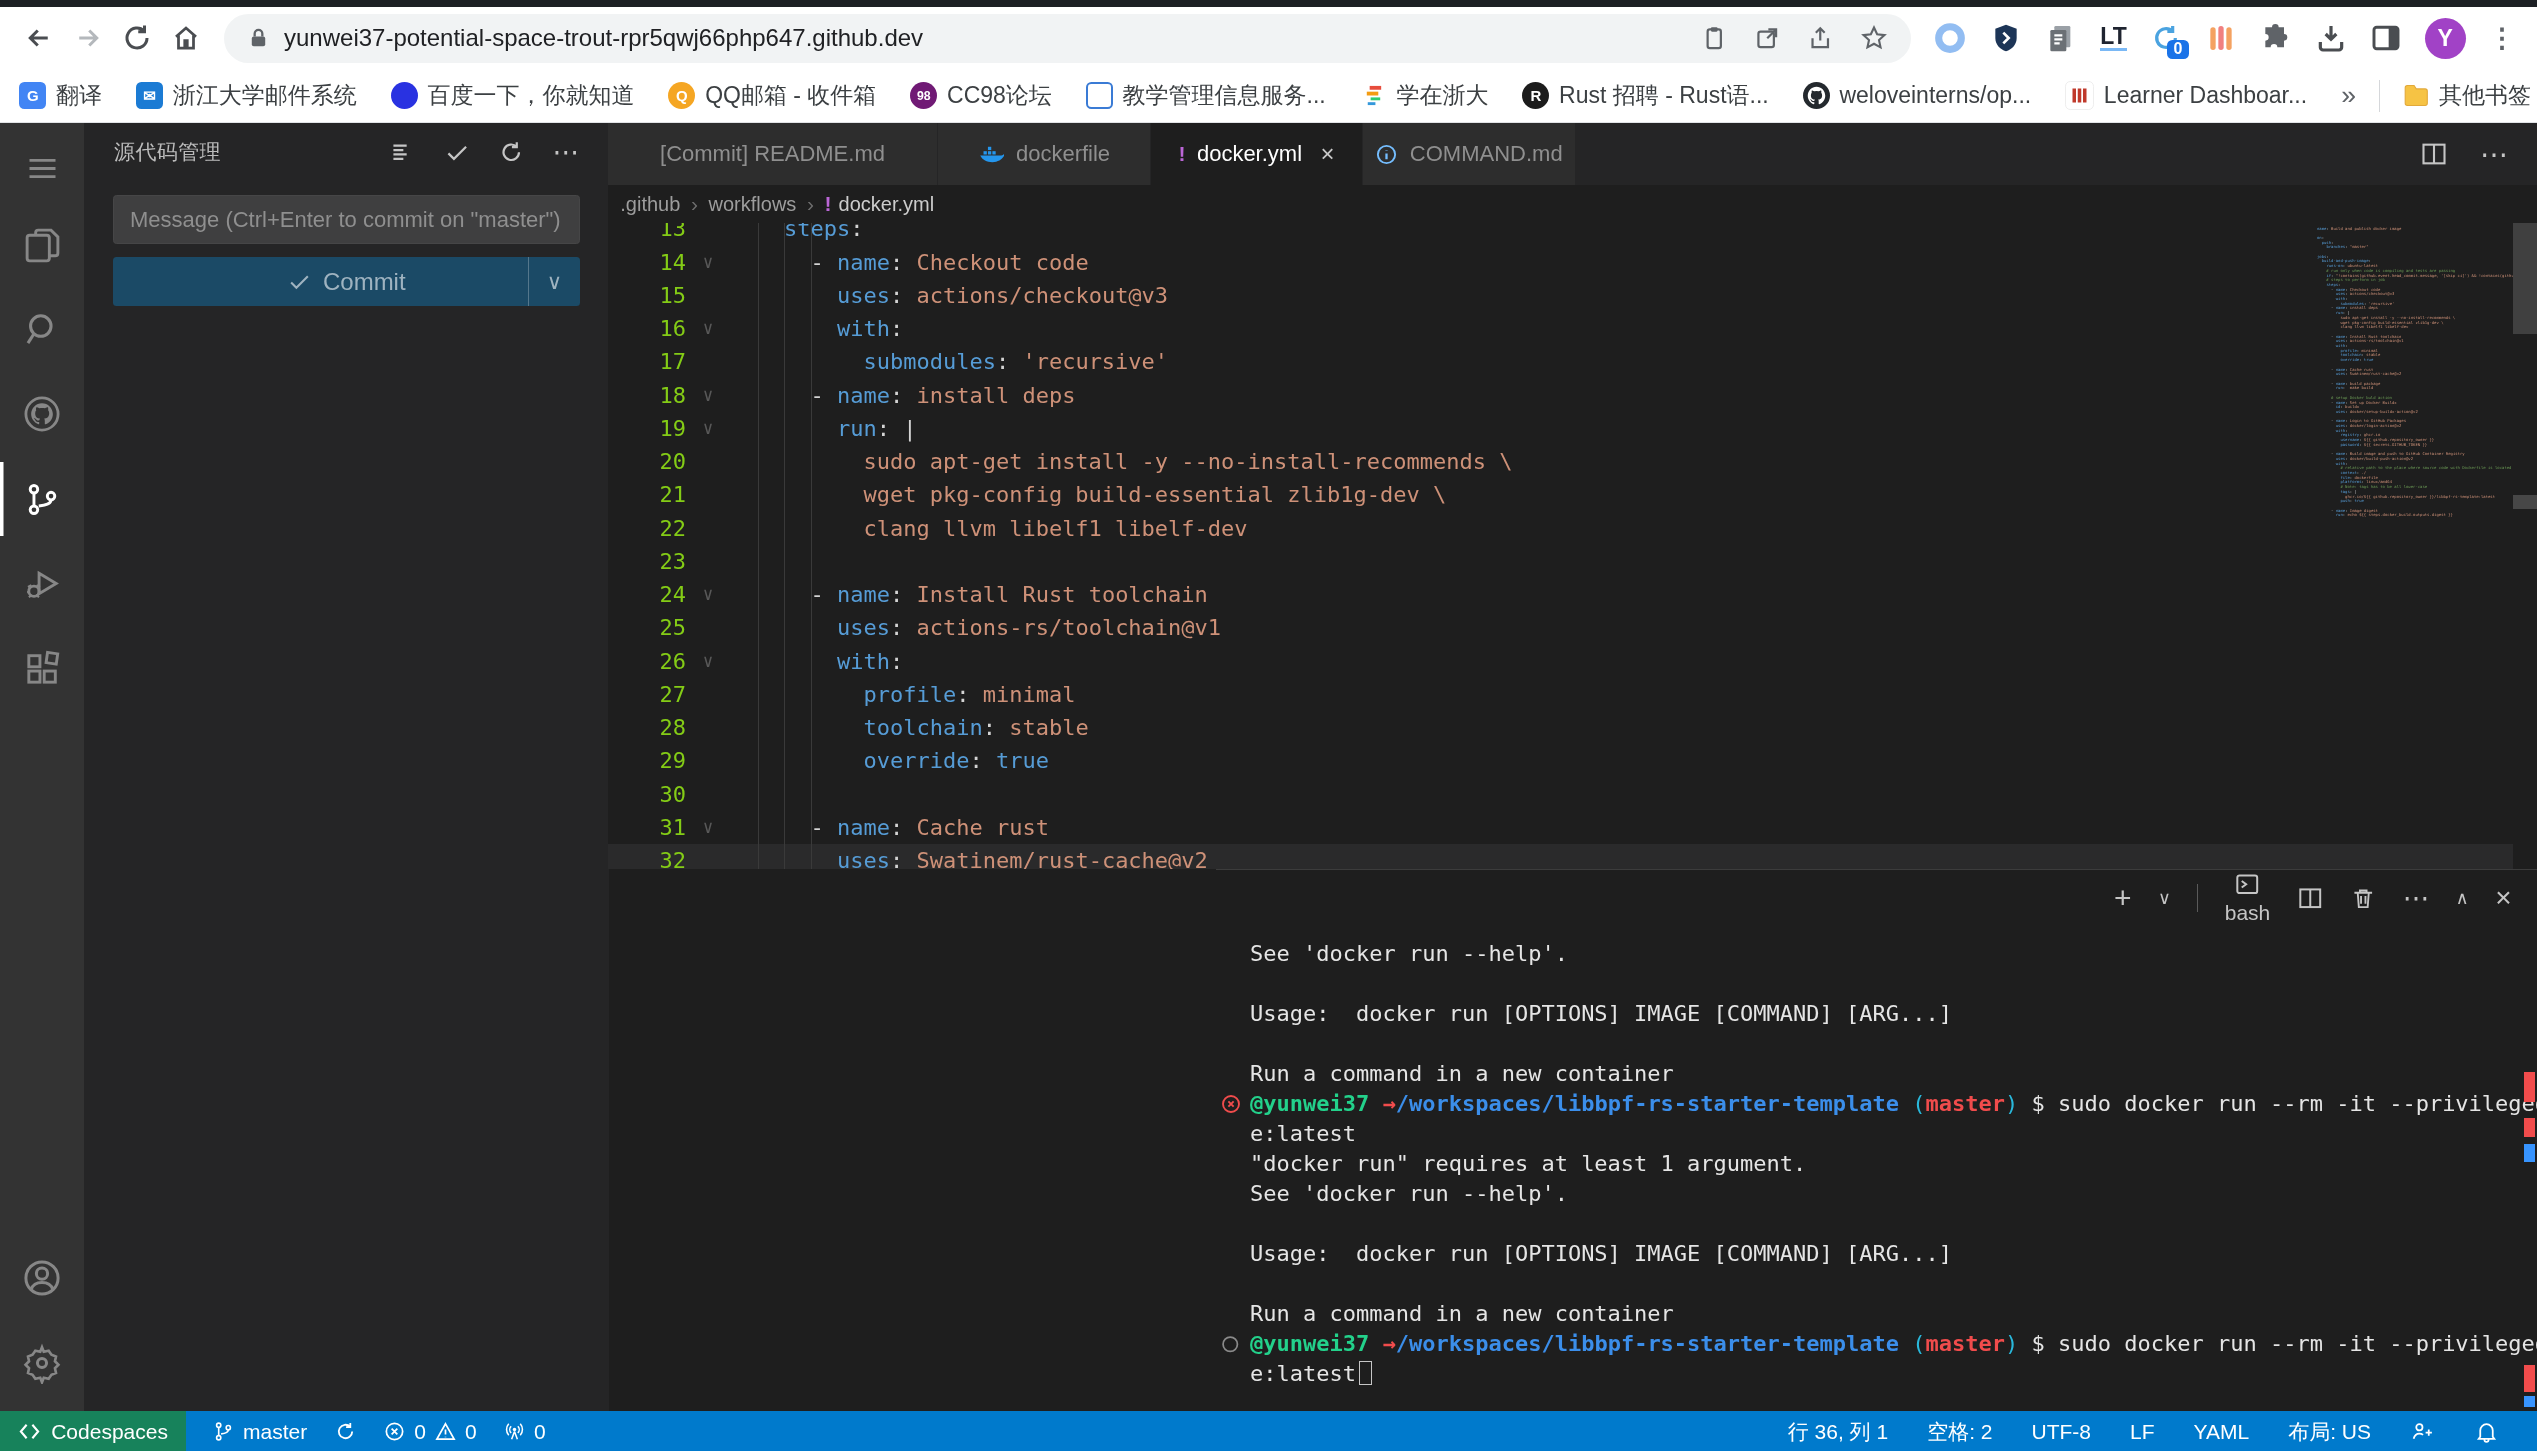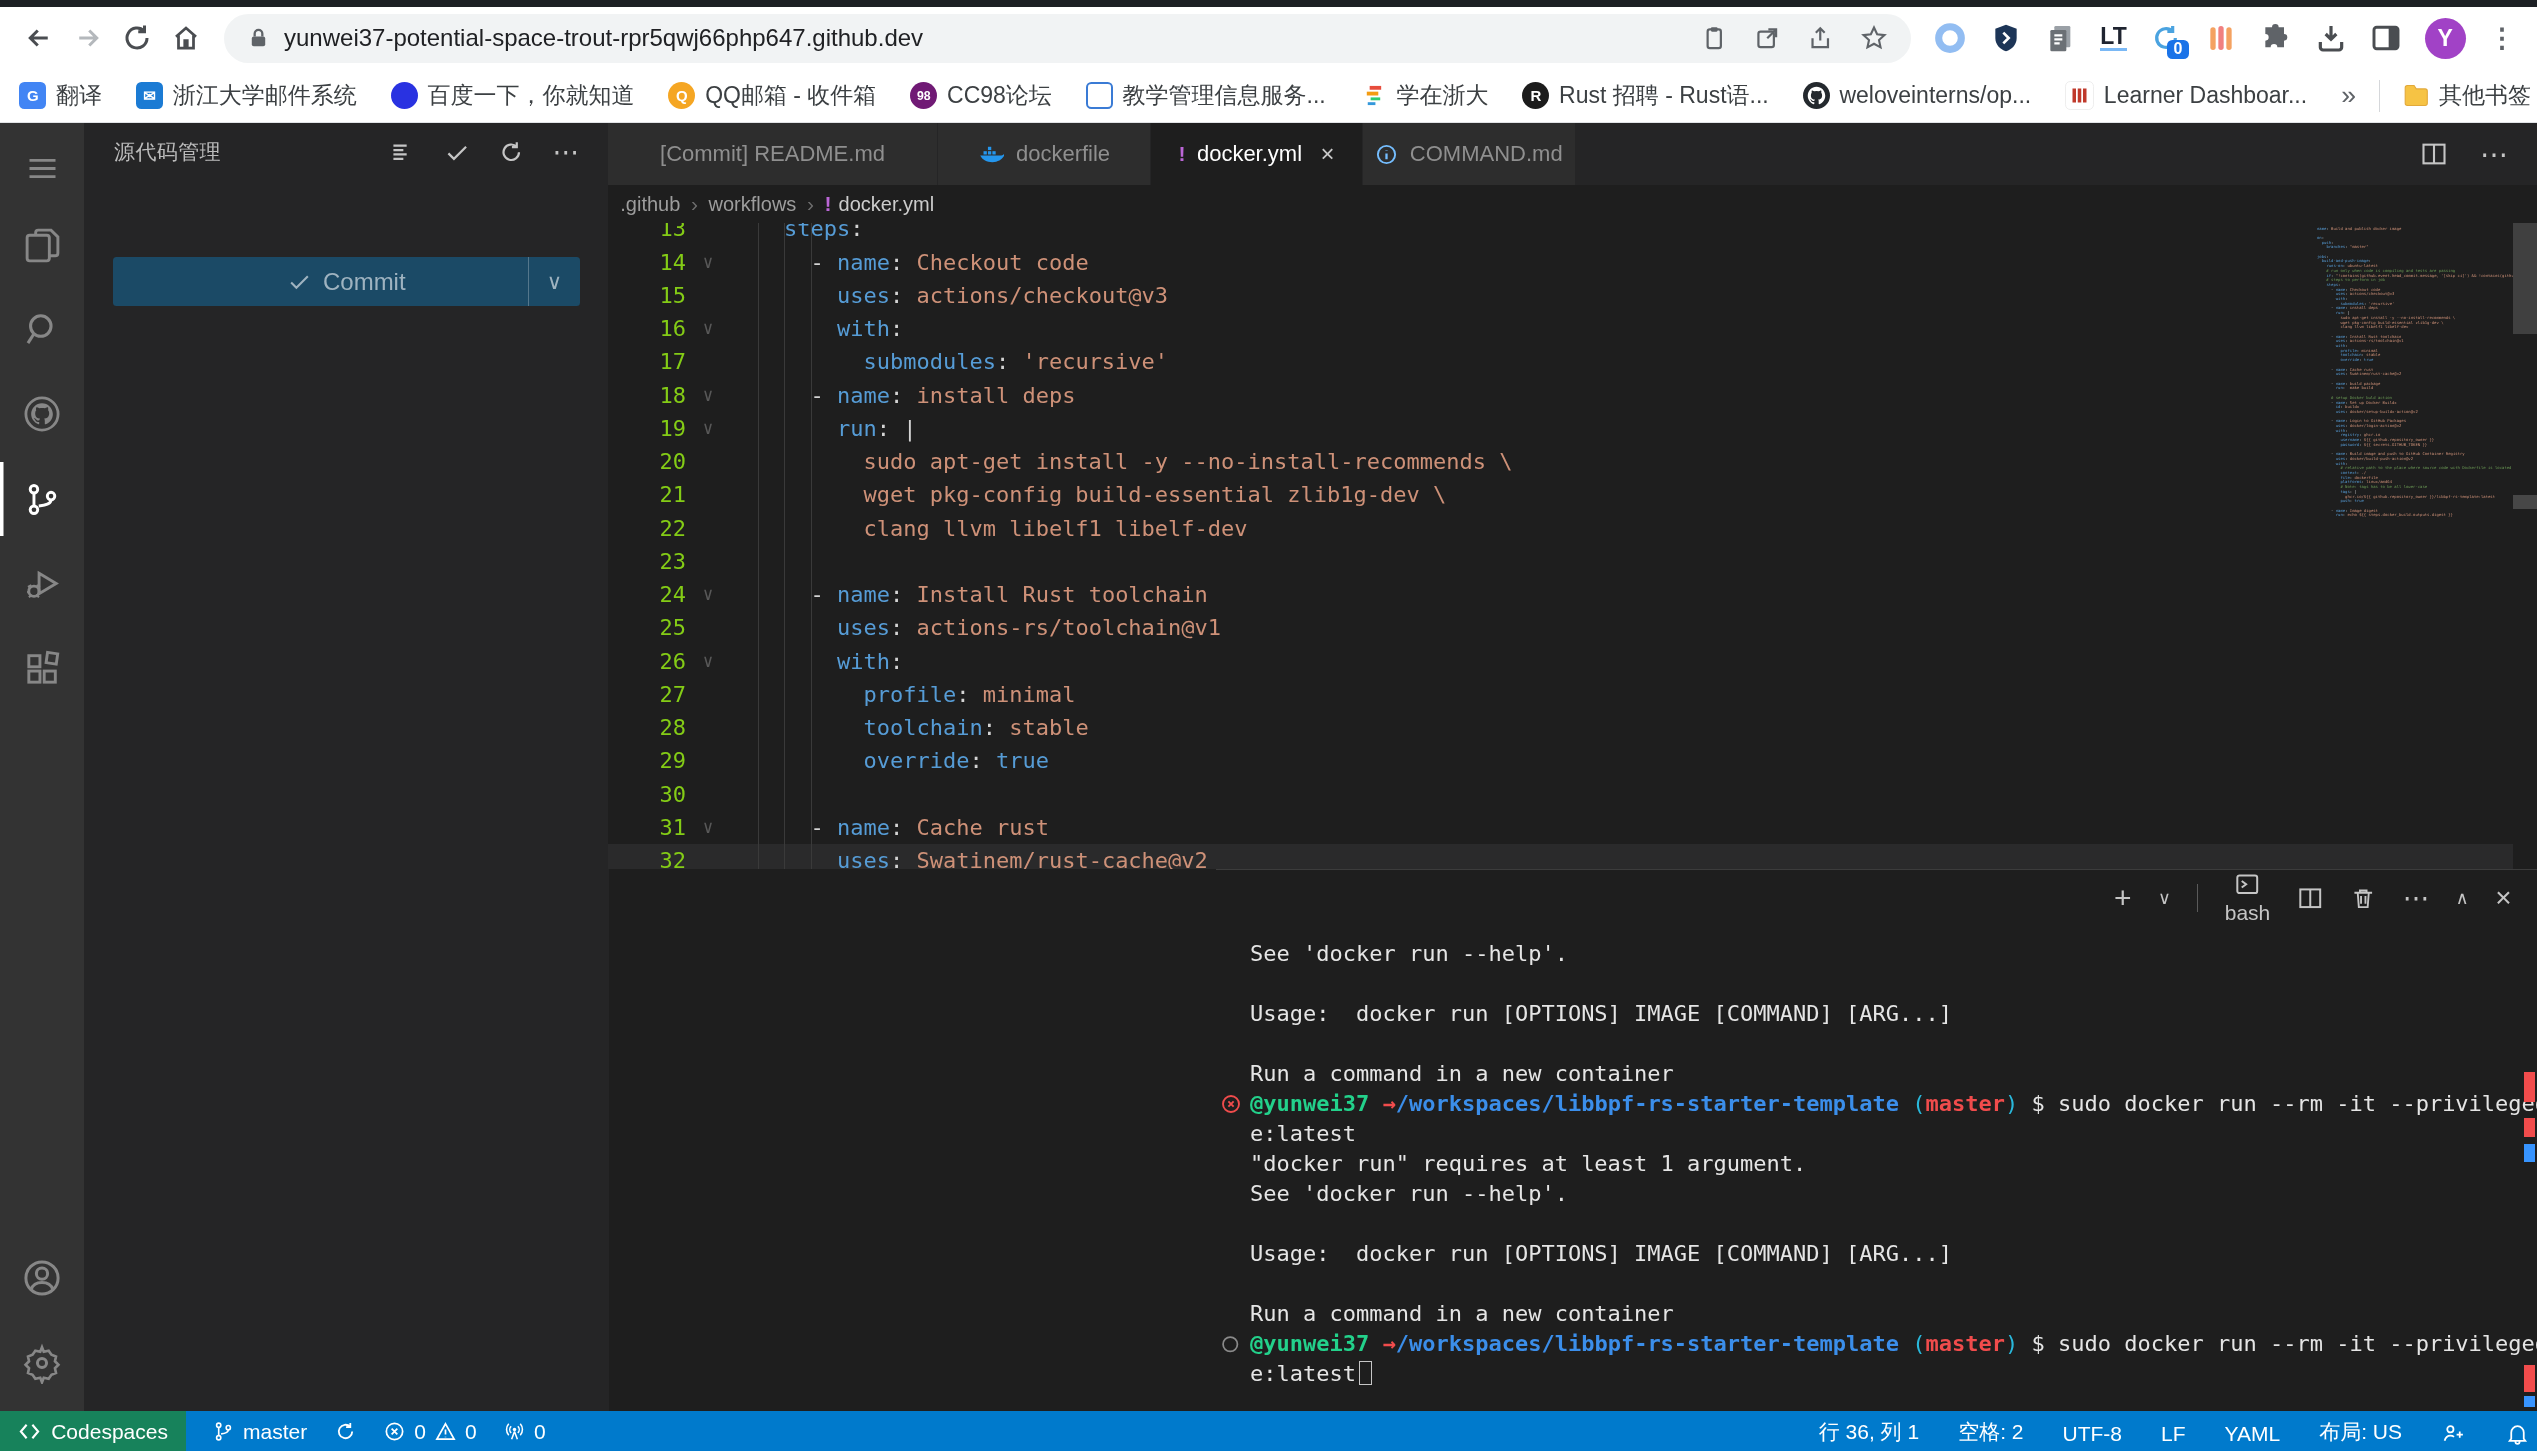--- a/index.html
+++ b/index.html
@@ -68,21 +68,21 @@
   .tline{position:absolute;left:34px;height:30px;font:22px/30px "DejaVu Sans Mono",monospace;white-space:pre;color:#e5e5e5;}
   .tind{position:absolute;left:5.3px;width:23px;height:30px;display:flex;align-items:center;}
   .c-def{color:#e5e5e5;} .c-green{color:#23d18b;font-weight:bold;} .c-red{color:#f14c4c;font-weight:bold;}
   .c-blue{color:#3b8eea;font-weight:bold;} .c-cyan{color:#29b8db;}
   .curs{display:inline-block;width:11.5px;height:22px;border:1.8px solid #c6c6c6;vertical-align:-3.5px;margin-left:2.6px;}
   .tmark{position:absolute;width:10.6px;right:3.5px;}
   
   .statusbar{position:absolute;left:0;top:1411px;width:100%;height:41px;background:#007acc;color:#ffffff;display:flex;align-items:center;font-size:21px;}
   .chip{background:#17825b;height:100%;display:flex;align-items:center;gap:10.6px;padding:0 17.6px;}
   .sitem{display:flex;align-items:center;gap:8px;margin-left:26.5px;white-space:nowrap;}
-  .sright{margin-left:auto;display:flex;align-items:flex-end;gap:39px;padding-right:8px;}
+  .sright{margin-left:auto;display:flex;align-items:center;gap:39px;padding-right:39px;}
   .sright .sitem{margin-left:0;}
 </style>
 </head>
 <body>
 
 <div id="screen">
   <div class="topstrip"></div>
 
   <div class="toolbar">
     <div class="navbtn">
@@ -314,20 +314,21 @@
             </svg>
           <svg width="26.5" height="26.5" viewBox="0 0 24 24">
               <path d="M4 13l5 5L20 7" fill="none" stroke="currentColor" stroke-width="2"></path>
             </svg>
           <svg width="26.5" height="26.5" viewBox="0 0 24 24">
               <path d="M19 12a7 7 0 1 1-2-4.9M17 3v4.4h-4.4" fill="none" stroke="currentColor" stroke-width="2"></path>
             </svg>
           <span style="font-size:26.5px;line-height:8.8px;">⋯</span>
         </span>
       </div>
+      <input class="msg-input" type="text" placeholder="Message (Ctrl+Enter to commit on &quot;master&quot;)" style="">
       <div class="commit-btn">
         <span style="display:flex;align-items:center;gap:10.6px;">
           <svg width="25" height="25" viewBox="0 0 24 24">
               <path d="M4 13l5 5L20 7" fill="none" stroke="currentColor" stroke-width="2"></path>
             </svg>
           <span>Commit</span>
         </span>
         <span class="chev">∨</span>
       </div>
     </div>

